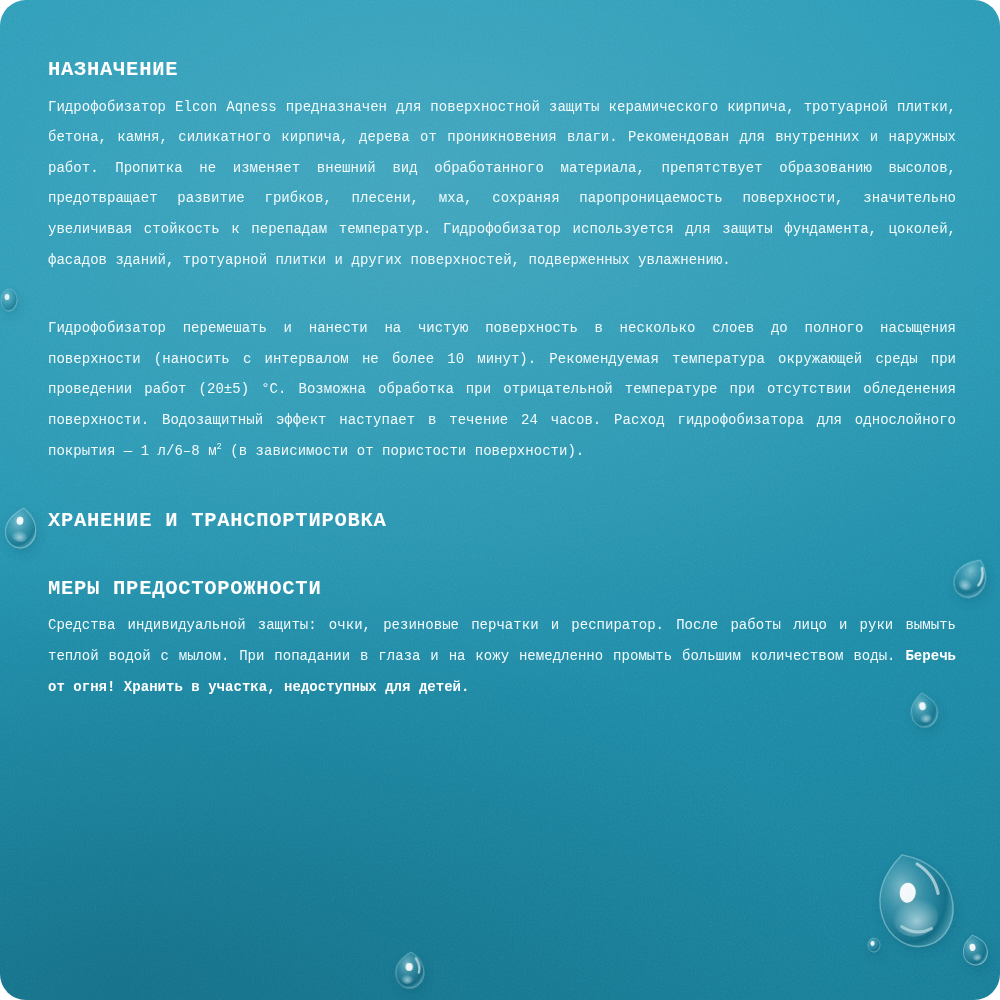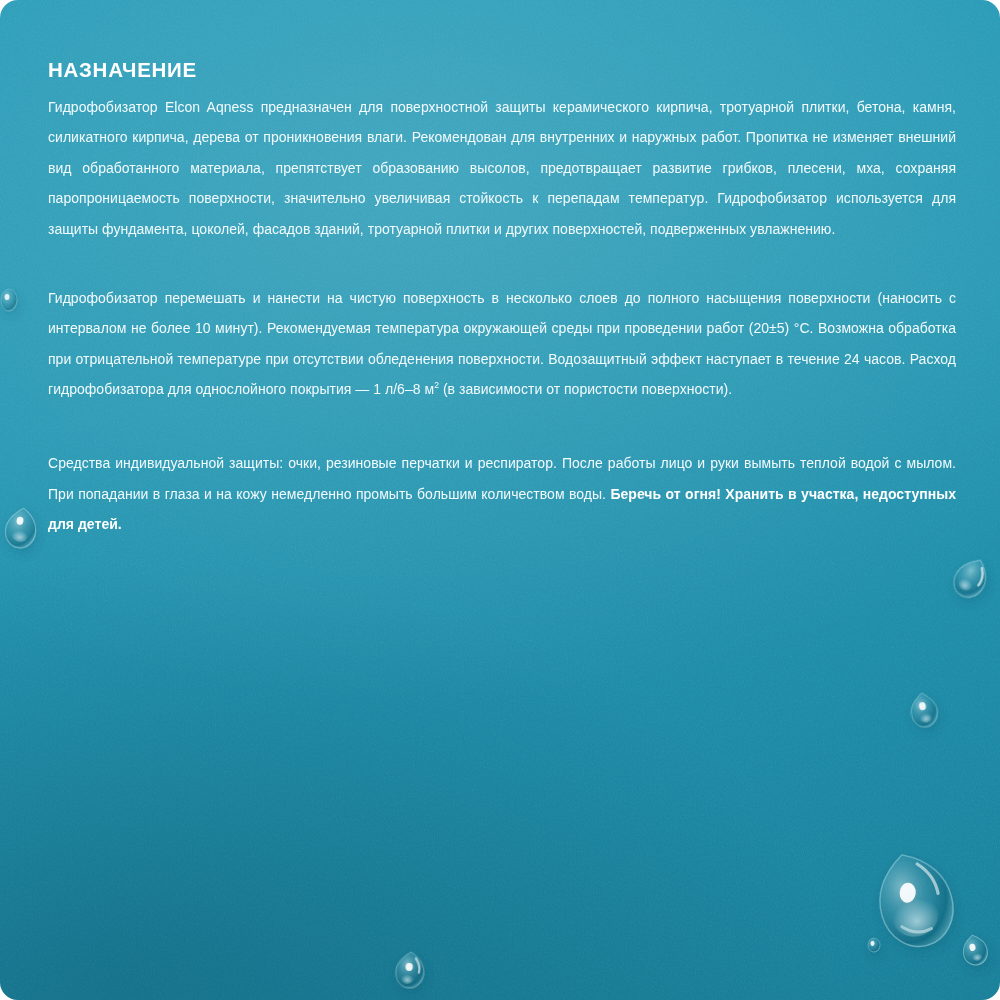--- a/index.html
+++ b/index.html
@@ -12,24 +12,25 @@
     height: 1000px;
     overflow: hidden;
     font-family: "Liberation Sans", "DejaVu Sans", sans-serif;
   }
 
   #label-card {
     position: relative;
     width: 1000px;
     height: 1000px;
     box-sizing: border-box;
-    border-radius: 18px;
+    border-radius: 26px;
     overflow: hidden;
     background:
       linear-gradient(172deg, #2596b4 0%, #2593b0 38%, #1f87a4 72%, #1a7b96 100%);
+    font-family: Liberation Mono, monospace;
   }
 
   
   #texture-noise {
     position: absolute;
     inset: 0;
     pointer-events: none;
     opacity: .40;
     mix-blend-mode: overlay;
   }
@@ -183,20 +184,22 @@
     <section class="section" id="sec-purpose">
       <h2 class="sec-heading">НАЗНАЧЕНИЕ</h2>
       <p class="body-text">Гидрофобизатор Elcon Aqness предназначен для поверхностной защиты керамического кирпича, тротуарной плитки, бетона, камня, силикатного кирпича, дерева от проникновения влаги. Рекомендован для внутренних и наружных работ. Пропитка не изменяет внешний вид обработанного материала, препятствует образованию высолов, предотвращает развитие грибков, плесени, мха, сохраняя паропроницаемость поверхности, значительно увеличивая стойкость к перепадам температур. Гидрофобизатор используется для защиты фундамента, цоколей, фасадов зданий, тротуарной плитки и других поверхностей, подверженных увлажнению.</p>
     </section>
 
     <section class="section" id="sec-application">
       <p class="body-text" id="apply-body"><span>Гидрофобизатор перемешать и нанести на чистую поверхность в несколько слоев до полного насыщения поверхности (наносить с интервалом не более 10 минут). Рекомендуемая температура окружающей среды при проведении работ (20±5) °С. Возможна обработка при отрицательной температуре при отсутствии обледенения поверхности. Водозащитный эффект наступает в течение 24 часов. Расход гидрофобизатора для однослойного покрытия — 1 л/6–8 м</span><sup>2</sup><span class="tail"> (в зависимости от пористости поверхности).</span></p>
     </section>
 
     <section class="section" id="sec-storage">
+      <h2 class="sec-heading">ХРАНЕНИЕ И ТРАНСПОРТИРОВКА</h2>
     </section>
 
     <section class="section" id="sec-precautions">
+      <h2 class="sec-heading">МЕРЫ ПРЕДОСТОРОЖНОСТИ</h2>
       <p class="body-text"><span>Средства индивидуальной защиты: очки, резиновые перчатки и респиратор. После работы лицо и руки вымыть теплой водой с мылом. При попадании в глаза и на кожу немедленно промыть большим количеством воды. </span><span class="b">Беречь от огня! Хранить в участка, недоступных для детей.</span></p>
     </section>
 
   </div>
 </div>
 
 </body></html>

